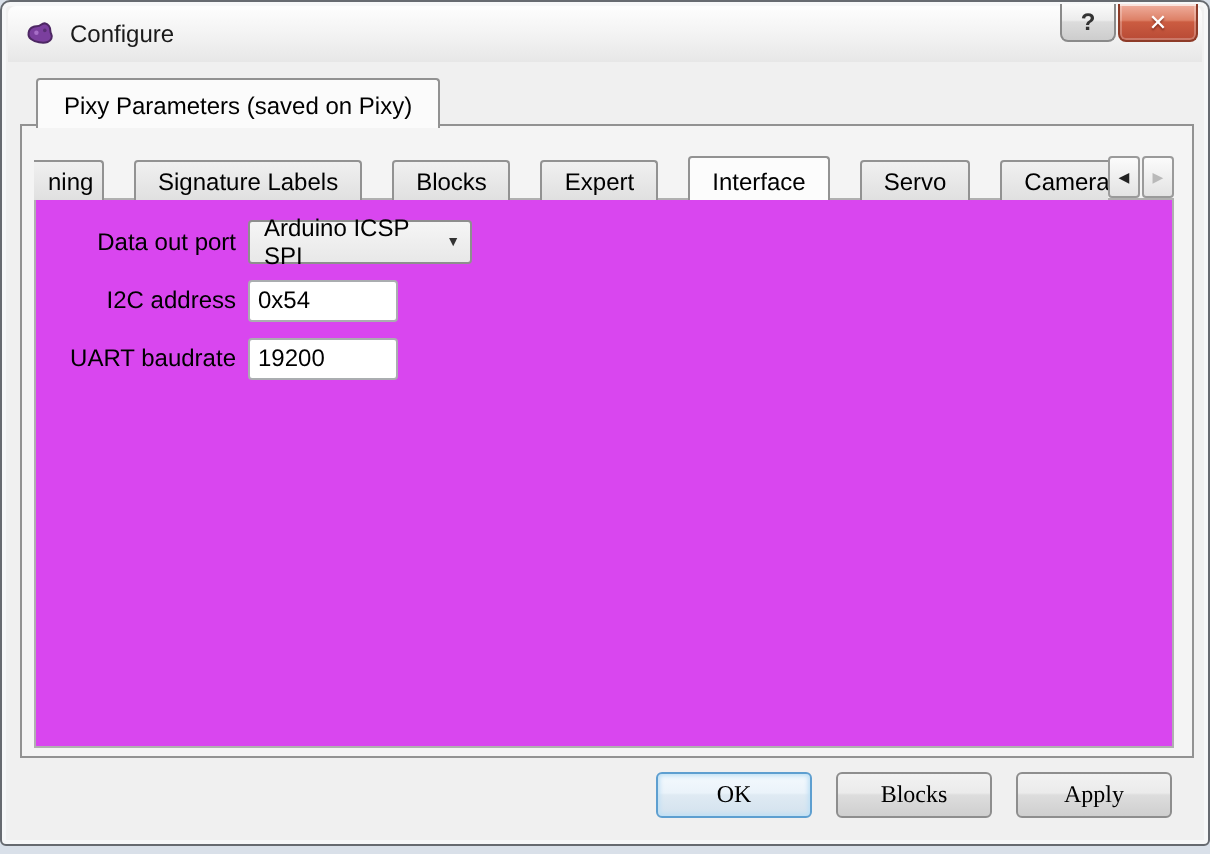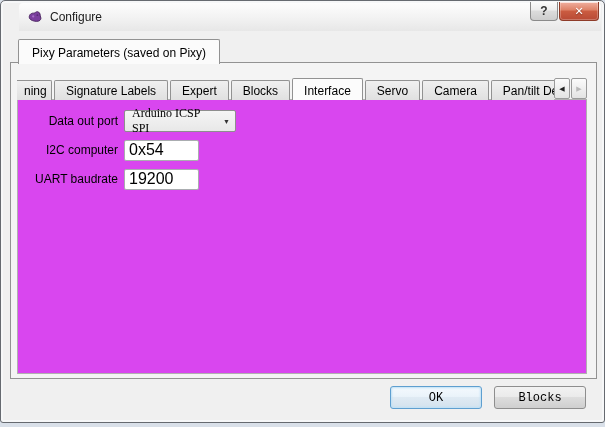--- a/index.html
+++ b/index.html
@@ -15,21 +15,21 @@
 
   
   .window {
     position: absolute; left: 0; top: 0; width: 605px; height: 423px;
     background: #f0f0f0;
     border: 1px solid #666a70;
     border-radius: 5px 5px 3px 3px;
     box-shadow: inset 0 0 0 2px #f6f7f8;
   }
   .titlebar {
-    position: absolute; top: 2px; left: 18px; right: 3px; height: 28px;
+    position: absolute; top: 2px; left: 3px; right: 3px; height: 28px;
     border-radius: 4px 4px 0 0;
     background: linear-gradient(180deg, #fdfdfd 0%, #f3f3f3 50%, #e7e7e7 100%);
     display: flex; align-items: center; padding-left: 8px;
   }
   .title-text { font-size: 12px; color: #1a1a1a; margin-left: 6px; }
 
   .app-icon { width: 17px; height: 16px; display: inline-block; }
 
   .caption-buttons { position: absolute; top: 1px; right: 5px; display: flex; }
   .cap-btn {
@@ -81,21 +81,21 @@
     position: absolute; top: 14px; left: 6px; right: 42px; height: 23px;
     display: flex; align-items: flex-end; overflow: hidden; z-index: 3;
   }
   .itab {
     border: 1px solid #929292; border-bottom: none;
     border-radius: 2px 2px 0 0;
     padding: 3px 11px;
     background: linear-gradient(180deg, #f0f0f0, #e0e0e0);
     white-space: nowrap; cursor: default; height: 20px; flex: 0 0 auto;
   }
-  .itab + .itab { margin-left: 2px; }
+  .itab + .itab { margin-left: 15px; }
   .itab.clipped {
     border-left: none; border-top-left-radius: 0;
     padding-left: 7px; width: 35px; overflow: hidden;
   }
   .itab.active {
     background: #fcfcfc; height: 23px; padding-top: 5px;
     position: relative; z-index: 4; margin-bottom: -1px; text-align: right;
   }
   .tab-scrollers { position: absolute; top: 15px; right: 9px; display: flex; z-index: 3; }
   .scroller {
@@ -115,39 +115,39 @@
   }
   .form-row { display: flex; align-items: center; margin-bottom: 7px; height: 22px; }
   .form-label { width: 100px; text-align: right; margin-right: 6px; flex: 0 0 auto; }
   .combobox {
     width: 112px; height: 22px;
     border: 1px solid #8e8e8e; border-radius: 2px;
     background: linear-gradient(180deg, #f5f5f5, #e8e8e8);
     display: flex; align-items: center; padding: 0 5px 0 7px;
     cursor: default;
   }
-  .combobox .combo-value { flex: 1 1 auto; font-family: Liberation Serif, serif; }
+  .combobox .combo-value { flex: 1 1 auto; }
   .combo-arrow { font-size: 7px; color: #333; margin-left: 4px; }
   .text-input {
     width: 75px; height: 21px;
     border: 1px solid #aaadb0; border-radius: 2px;
     background: #fff; padding: 0 4px;
-    font-family: "Liberation Sans", "DejaVu Sans", sans-serif; font-size: 16px;
+    font-family: "Liberation Sans", "DejaVu Sans", sans-serif; font-size: 12px;
     outline: none;
   }
 
   
   .button-row {
     position: absolute; right: 18px; bottom: 13px; display: flex;
   }
   .dlg-btn {
-    width: 92px; height: 23px; margin-left: 12px;
+    width: 78px; height: 23px; margin-left: 12px;
     border: 1px solid #8e8e8e; border-radius: 3px;
     background: linear-gradient(180deg, #f2f2f2 0%, #ebebeb 45%, #dddddd 50%, #cfcfcf 100%);
-    font-family: Liberation Mono, monospace; font-size: 12px;
+    font-family: Liberation Serif, serif; font-size: 12px;
     display: flex; align-items: center; justify-content: center;
     cursor: default;
   }
   .dlg-btn.default {
     border-color: #5e9fd0;
     box-shadow: inset 0 0 2px 1px #bfe0f5;
     background: linear-gradient(180deg, #f4f9fd 0%, #eaf3fa 45%, #dfeaf3 50%, #d3e2ee 100%);
   }
 </style>
 </head>
@@ -173,22 +173,22 @@
 
   <div class="outer-tabbar">
     <div class="otab active">Pixy Parameters (saved on Pixy)</div>
   </div>
 
   <div class="outer-pane">
 
     <div class="inner-tabbar">
       <div class="itab clipped">ning</div>
       <div class="itab">Signature Labels</div>
+      <div class="itab">Blocks</div>
       <div class="itab">Expert</div>
-      <div class="itab">Blocks</div>
       <div class="itab active">Interface</div>
       <div class="itab">Servo</div>
       <div class="itab">Camera</div>
       <div class="itab">Pan/tilt Demo</div>
     </div>
 
     <div class="tab-scrollers">
       <div class="scroller">◀</div>
       <div class="scroller disabled">▶</div>
     </div>
@@ -197,30 +197,31 @@
 
       <div class="form-row">
         <span class="form-label">Data out port</span>
         <div class="combobox">
           <span class="combo-value">Arduino ICSP SPI</span>
           <span class="combo-arrow">▼</span>
         </div>
       </div>
 
       <div class="form-row">
-        <span class="form-label">I2C computer</span>
+        <span class="form-label">I2C address</span>
         <input class="text-input" type="text" value="0x54" style="">
       </div>
 
       <div class="form-row">
         <span class="form-label">UART baudrate</span>
         <input class="text-input" type="text" value="19200" style="">
       </div>
 
     </div>
   </div>
 
   <div class="button-row">
     <button class="dlg-btn default">OK</button>
     <button class="dlg-btn">Blocks</button>
+    <button class="dlg-btn">Apply</button>
   </div>
 
 </div>
 
 </body></html>

